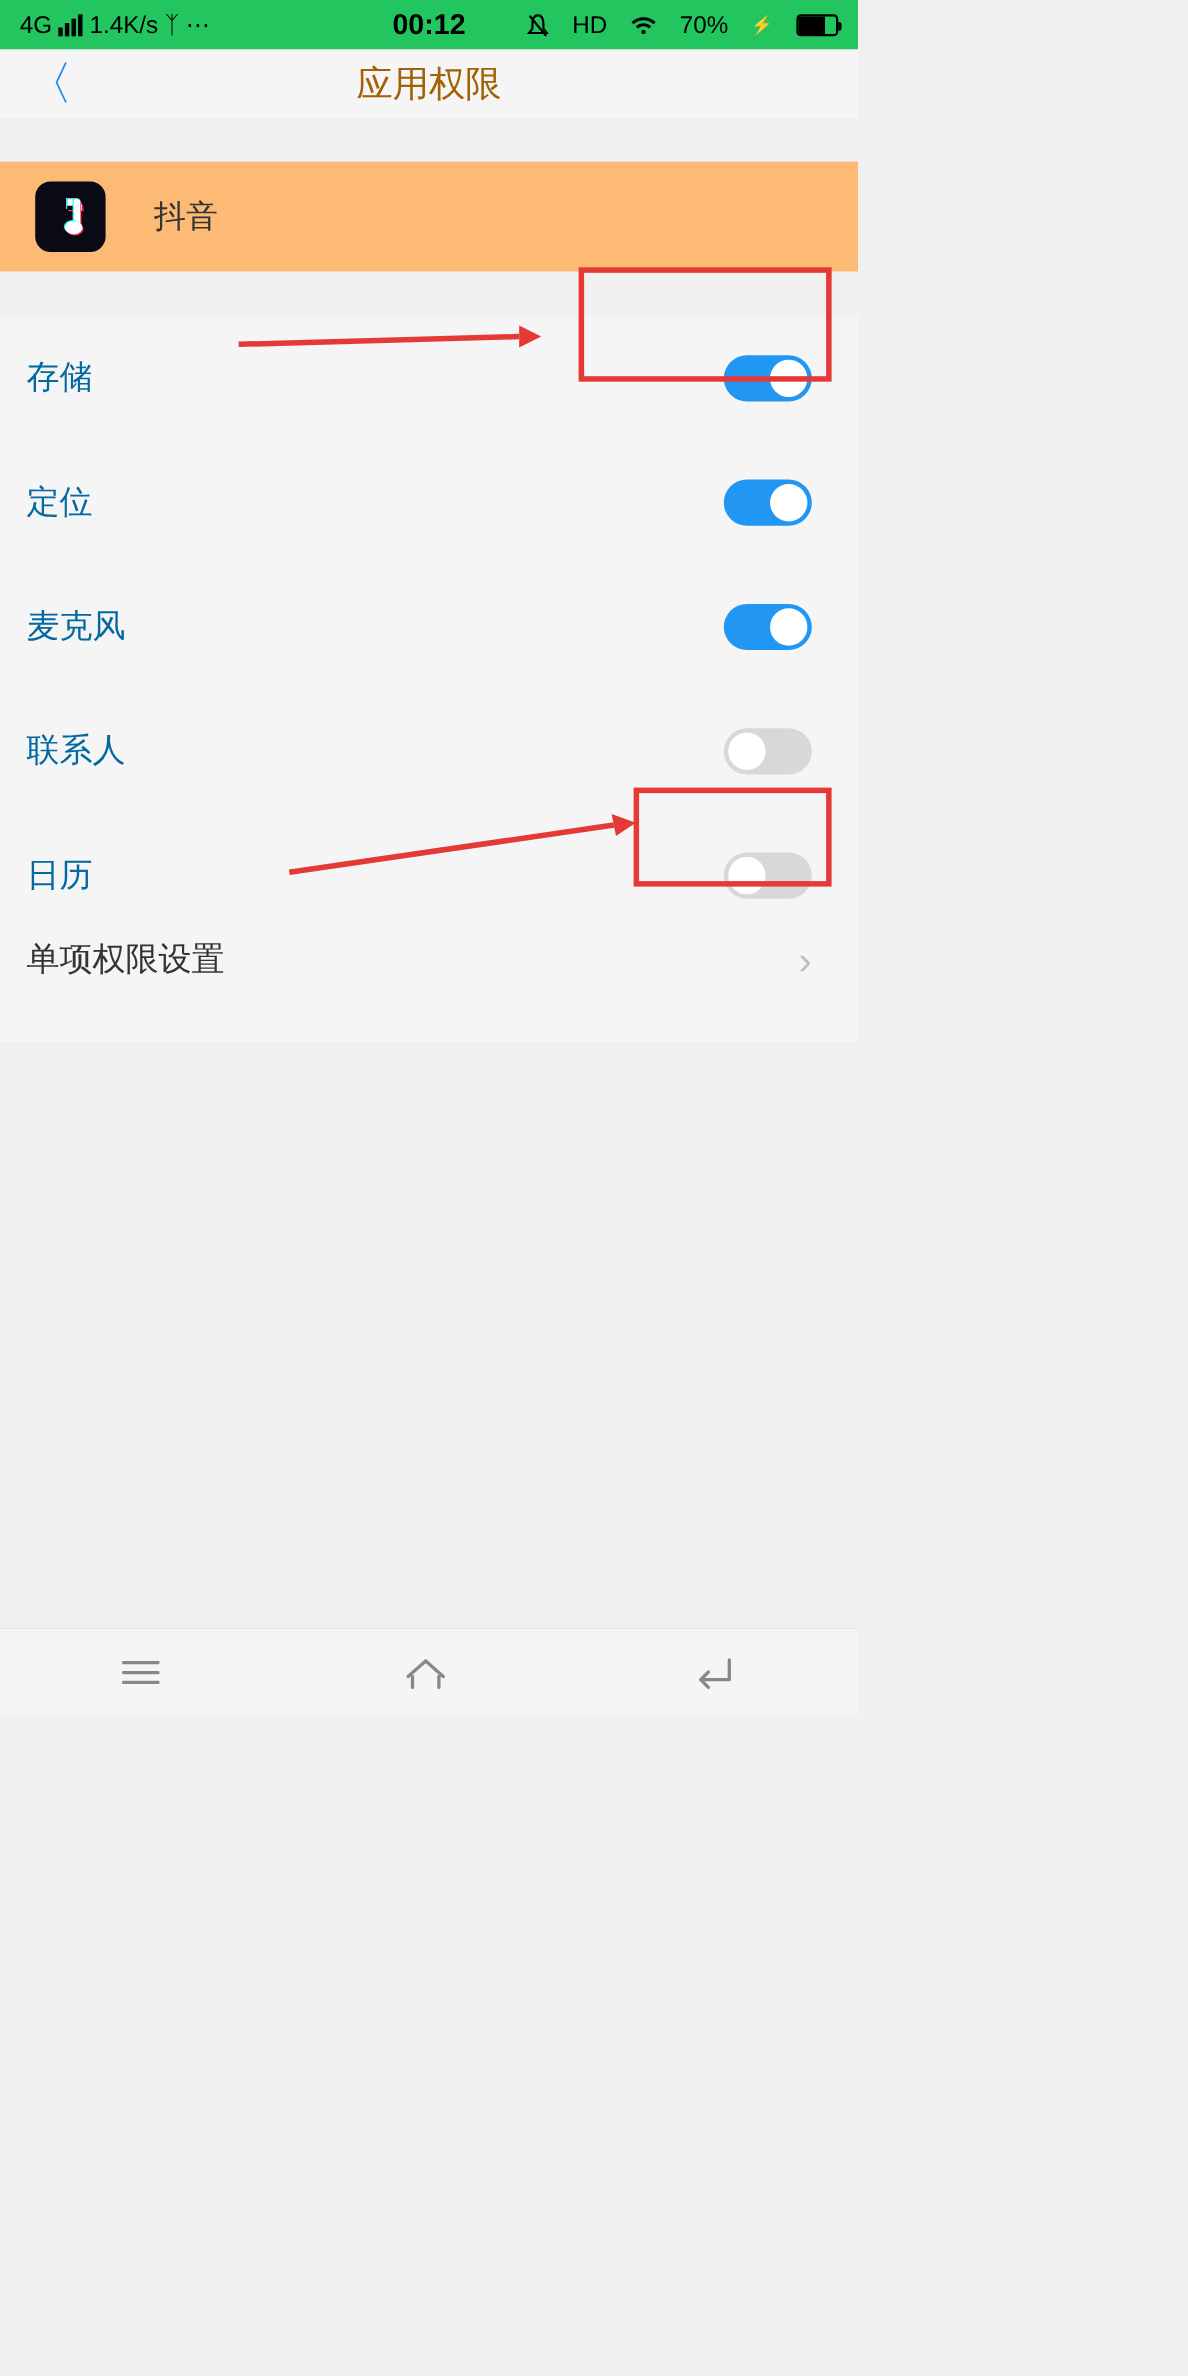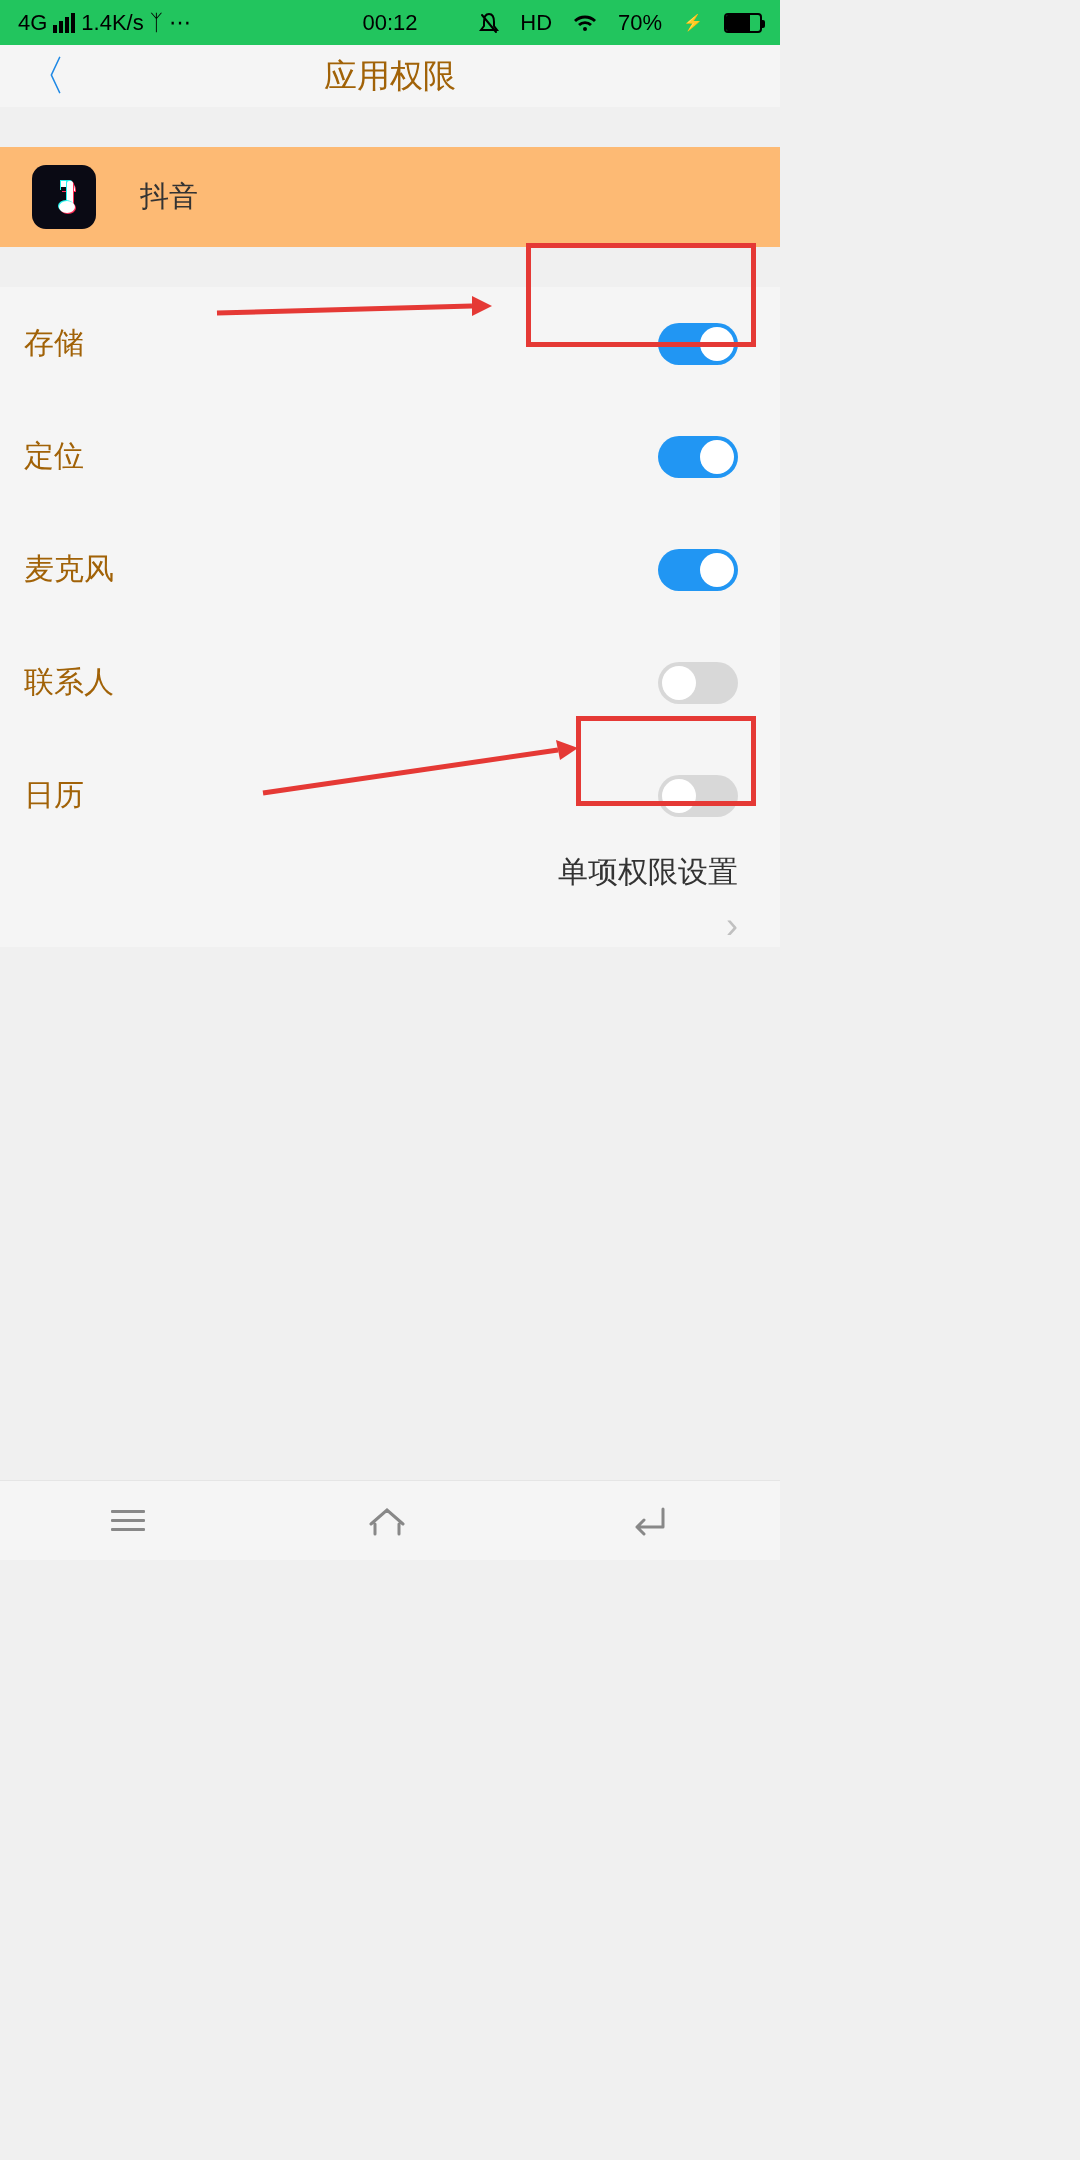--- a/index.html
+++ b/index.html
@@ -18,21 +18,21 @@
       height: 45px;
       background: #22c55e;
       display: flex;
       align-items: center;
       justify-content: space-between;
       padding: 0 18px;
       font-size: 22px;
       font-weight: 500;
     }
     .status-left { display: flex; align-items: center; gap: 6px; }
-    .status-center { position: absolute; left: 50%; transform: translateX(-50%); font-size: 22px; font-weight: 400; }
+    .status-center { position: absolute; left: 50%; transform: translateX(-50%); font-size: 26px; font-weight: 700; }
     .status-right { display: flex; align-items: center; gap: 21px; }
     .signal-bars { display: flex; align-items: flex-end; gap: 2px; }
     .signal-bars span { width: 4px; background: #000; }
     .signal-bars span:nth-child(1){height:8px} .signal-bars span:nth-child(2){height:12px}
     .signal-bars span:nth-child(3){height:16px} .signal-bars span:nth-child(4){height:20px}
     .battery { width: 38px; height: 20px; border: 2px solid #000; border-radius: 4px; position: relative; display:flex; align-items:center; }
     .battery::after { content:''; position:absolute; right:-5px; top:5px; width:3px; height:8px; background:#000; border-radius:0 2px 2px 0;}
     .battery-level { width:70%; height:100%; background:#000; border-radius:2px 0 0 2px; }
     
     
@@ -74,45 +74,44 @@
     
     
     .permission-list { background: #f5f5f5; }
     .permission-item {
       display: flex;
       align-items: center;
       justify-content: space-between;
       padding: 0 42px 0 24px;
       height: 113px;
     }
-    .permission-label { font-size: 30px; color: #a16207; text-align: right; }
+    .permission-label { font-size: 30px; color: #0369a1; text-align: right; }
     
     
     .toggle {
       width: 80px; height: 42px; border-radius: 21px; position: relative;
       transition: background 0.2s;
     }
     .toggle-knob {
       width: 34px; height: 34px; background: #fff; border-radius: 50%;
       position: absolute; top: 4px;
     }
     .toggle.on { background: #2196f3; }
     .toggle.on .toggle-knob { right: 4px; }
     .toggle.off { background: #d8d8d8; }
     .toggle.off .toggle-knob { left: 4px; }
     
     
     .link-item {
       display: flex;
-      align-items: flex-end;
+      align-items: flex-start;
       justify-content: space-between;
       padding: 0 42px 0 24px;
       height: 95px;
       background: #f5f5f5;
-      flex-direction: column;
     }
     .link-label { font-size: 30px; color: #333; }
     .chevron-right { color: #c0c0c0; font-size: 36px; }
     
     
     .nav-bar {
       position: absolute;
       bottom: 0; left: 0; right: 0;
       height: 80px;
       background: #f5f5f5;

